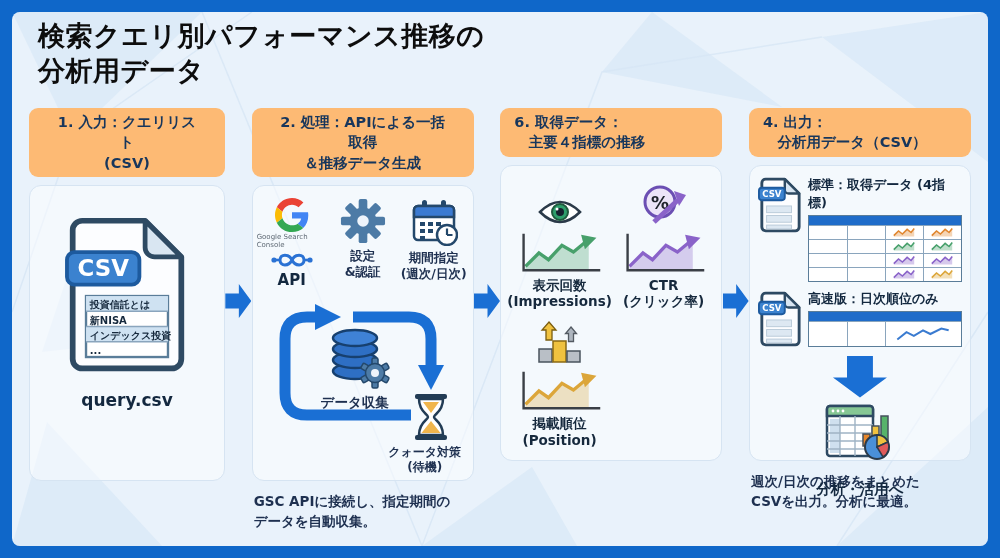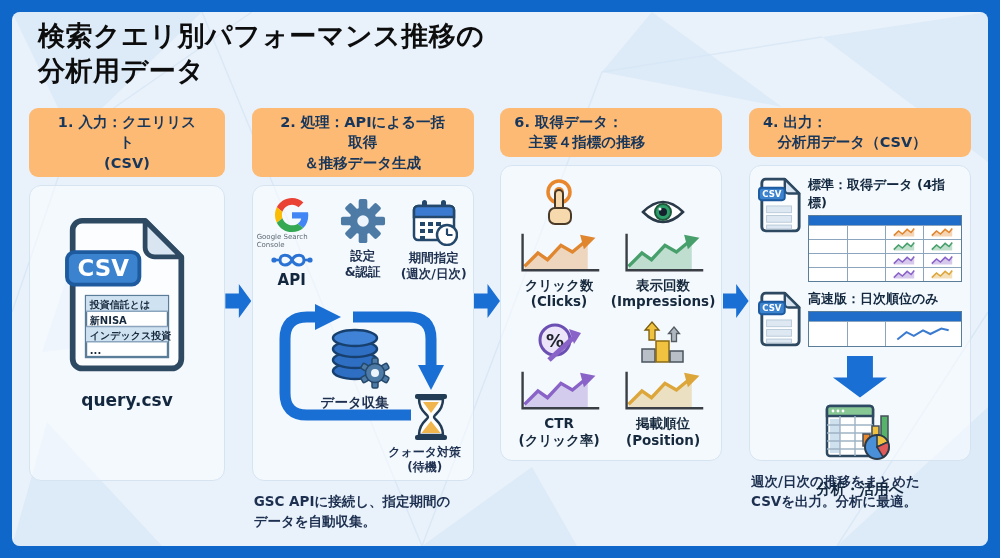--- a/index.html
+++ b/index.html
@@ -243,38 +243,20 @@
     </section>
 
     <div class="flow-arrow" style="--ac: #1a6fd4;"></div>
 
     <section class="col colw">
       <header class="phead pre left">6. 取得データ：
 　主要４指標の推移</header>
       <div class="card">
         <div class="mgrid">
 
-          <div class="metric" style="--mc: #e0862f;">
-            <div class="micon">
-              <svg width="44" height="50" viewBox="0 0 44 50">
-                <circle cx="22" cy="14" r="11" fill="none" stroke="#e8872b" stroke-width="3.5"></circle>
-                <circle cx="22" cy="14" r="5" fill="#e8872b"></circle>
-                <rect x="18" y="12" width="8" height="22" rx="4" fill="#f7d9ae" stroke="#4a3a28" stroke-width="2"></rect>
-                <rect x="12" y="30" width="22" height="16" rx="6" fill="#f7d9ae" stroke="#4a3a28" stroke-width="2"></rect>
-              </svg>
-            </div>
-            <svg class="mchart" width="92" height="46" viewBox="0 0 92 48">
-              <polygon fill="currentColor" opacity="0.3" points="10,38 24,24 34,31 48,16 60,23 76,10 76,42 10,42"></polygon>
-              <polyline fill="none" stroke="currentColor" stroke-width="3.5" points="10,38 24,24 34,31 48,16 60,23 72,13"></polyline>
-              <polygon fill="currentColor" points="68,5 84,8 72,20"></polygon>
-              <path d="M8,4 V42 H88" fill="none" stroke="#3a3f46" stroke-width="2.5"></path>
-            </svg>
-            <div class="mlabel pre">クリック数
-(Clicks)</div>
-          </div>
 
           <div class="metric" style="--mc: #47a06b;">
             <div class="micon">
               <svg width="46" height="32" viewBox="0 0 46 30">
                 <path d="M3,15 Q23,-5 43,15 Q23,35 3,15 Z" fill="#ffffff" stroke="#2b3a49" stroke-width="2.5"></path>
                 <circle cx="23" cy="15" r="8" fill="#2e9e6b" stroke="#1f5a3d" stroke-width="2"></circle>
                 <circle cx="23" cy="15" r="4" fill="#15212e"></circle>
                 <circle cx="20" cy="12" r="1.5" fill="#ffffff"></circle>
               </svg>
             </div>

